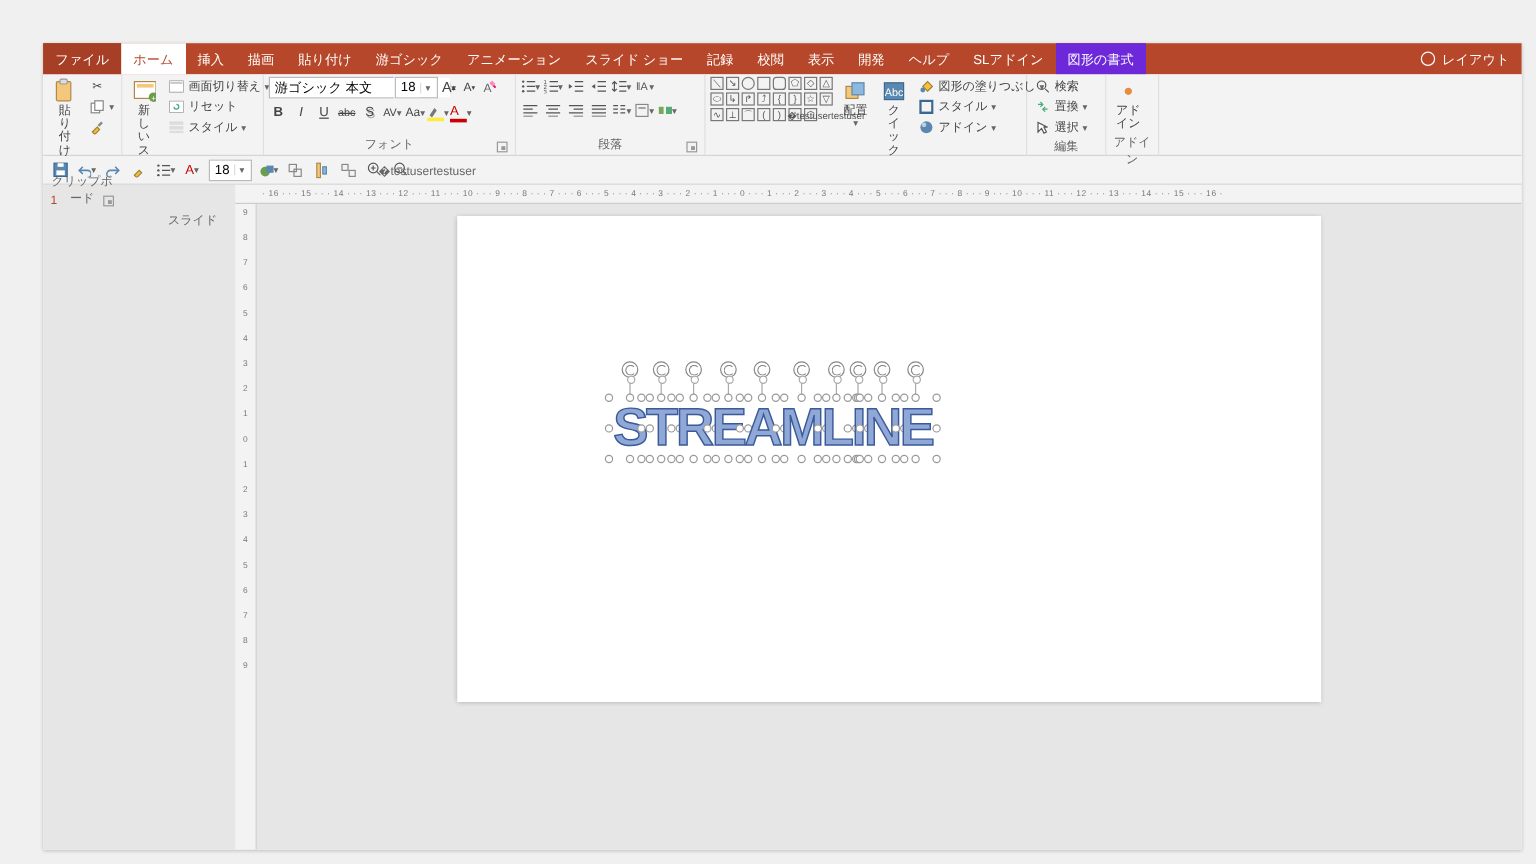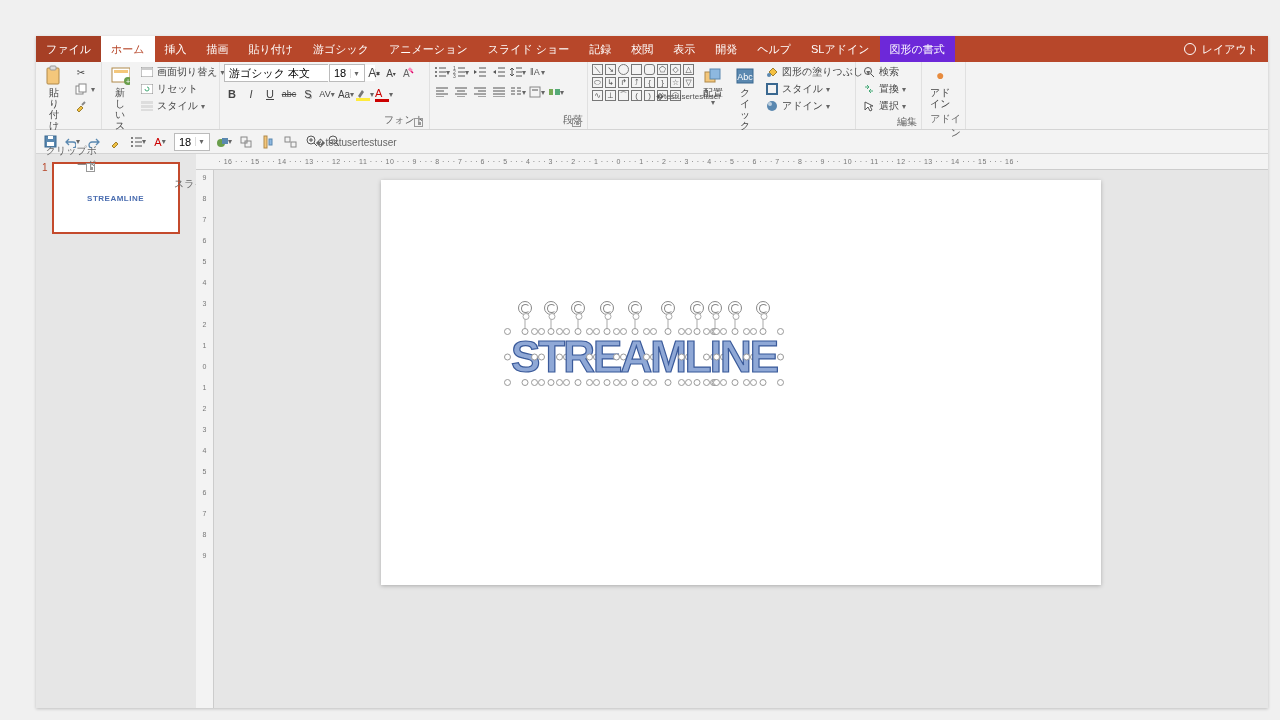--- a/index.html
+++ b/index.html
@@ -13,21 +13,21 @@
   .tab.file { background: #a63f25; }
   .tab.active { background: #fff; color: #b7472a; }
   .tab.context { background: #6d28d9; }
   .tell-me { margin-left: auto; display: flex; align-items: center; gap: 6px; padding: 0 10px; color: #fff; }
   .bulb { width: 12px; height: 12px; border: 1.3px solid #fff; border-radius: 50%; position: relative; }
 
   
   .ribbon { background: #f3f3f3; border-bottom: 1px solid #d4d4d4; display: flex; height: 68px; font-size: 10px; color: #444; }
   .group { border-right: 1px solid #e0e0e0; display: flex; flex-direction: column; padding: 2px 4px 0; }
   .group-body { flex: 1; display: flex; align-items: flex-start; gap: 4px; }
-  .group-label { text-align: right; font-size: 10px; color: #666; padding: 1px 0 2px; position: relative; }
+  .group-label { text-align: center; font-size: 10px; color: #666; padding: 1px 0 2px; position: relative; }
   .dlg { position: absolute; right: 2px; bottom: 2px; width: 9px; height: 9px; border: 1px solid #999; }
   .dlg::after { content: ""; position: absolute; right: 1px; bottom: 1px; border-right: 3px solid #999; border-bottom: 3px solid #999; width: 0; height: 0; }
   .btn-col { display: flex; flex-direction: column; align-items: center; justify-content: center; gap: 1px; padding: 2px 4px; line-height: 1.1; text-align: center; cursor: pointer; }
   .btn-col .ico { width: 20px; height: 20px; display:flex; align-items:center; justify-content:center; }
   .mini-row { display: flex; align-items: center; gap: 3px; cursor: pointer; padding: 1px 2px; white-space: nowrap; }
   .mini-row .ico { width: 14px; height: 14px; display:flex; align-items:center; justify-content:center; }
   .stack { display: flex; flex-direction: column; gap: 1px; }
   .dd { font-size: 8px; color: #666; }
 
   
@@ -594,23 +594,20 @@
         </span>
     <span class="q">
           <span class="dd" style="font-size:10px">�testusertestuser</span>
         </span>
   </div>
 
   <div class="work">
     <div class="thumbs">
       <div class="thumb-wrap">
         <span class="tnum">1</span>
-        <div class="thumb">
-          <span class="thumb-text">STREAMLINE</span>
-        </div>
       </div>
     </div>
     <div class="rulers-and-canvas">
       <div class="hruler">
             <span> · 16 · · · 15 · · · 14 · · · 13 · · · 12 · · · 11 · · · 10 · · · 9 · · · 8 · · · 7 · · · 6 · · · 5 · · · 4 · · · 3 · · · 2 · · · 1 · · · 0 · · · 1 · · · 2 · · · 3 · · · 4 · · · 5 · · · 6 · · · 7 · · · 8 · · · 9 · · · 10 · · · 11 · · · 12 · · · 13 · · · 14 · · · 15 · · · 16 · </span>
           </div>
       <div class="below">
         <div class="vruler" id="vruler">
               <span>9</span>
               <span>8</span>

